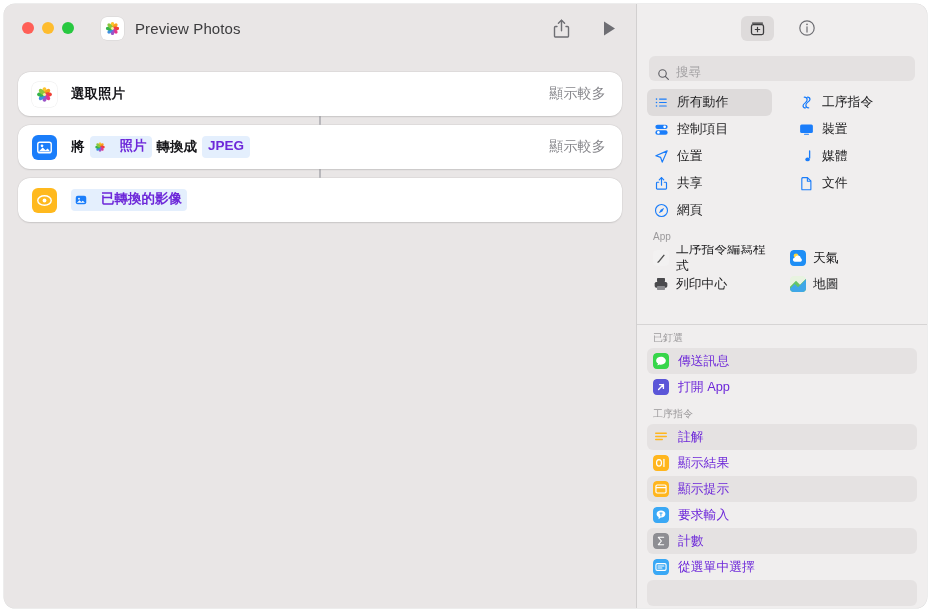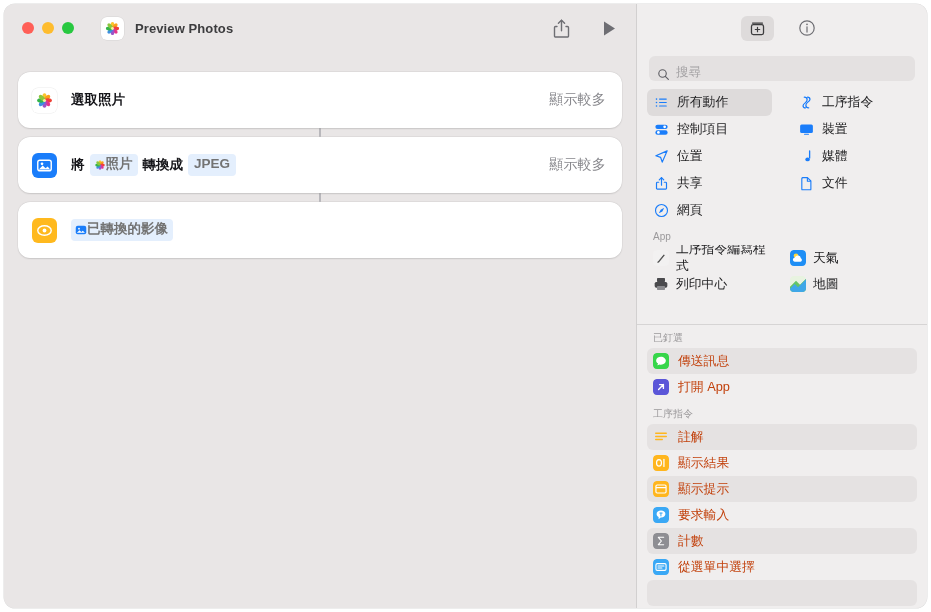--- a/index.html
+++ b/index.html
@@ -49,22 +49,22 @@
     border-radius: 6px;
     background: #ffffff;
     margin-left: 27px;
     display: flex; align-items: center; justify-content: center;
     box-shadow: 0 0 0 0.5px rgba(0,0,0,0.08);
     flex: 0 0 auto;
   }
 
   .win-title {
     margin-left: 11px;
-    font-size: 13px;
-    font-weight: 700;
+    font-size: 15px;
+    font-weight: 400;
     color: #3c3c3e;
     letter-spacing: .1px;
   }
 
   .title-actions {
     position: absolute;
     right: 16px; top: 0; height: 48px;
     display: flex; align-items: center; gap: 26px;
   }
   .tb-btn {
@@ -79,21 +79,21 @@
     left: 0; top: 48px; right: 0; bottom: 0;
     padding: 20px 14px 0 14px;
   }
 
   .card-wrap { position: relative; }
 
   .card {
     position: relative;
     background: #ffffff;
     border-radius: 12px;
-    height: 56px;
+    height: 44px;
     display: flex;
     align-items: center;
     padding: 0 16px 0 14px;
     box-shadow: 0 0.5px 1.5px rgba(0,0,0,0.12), 0 0 0 0.5px rgba(0,0,0,0.04);
   }
 
   .card-icon {
     width: 25px; height: 25px;
     border-radius: 6px;
     flex: 0 0 auto;
@@ -110,23 +110,23 @@
     color: #16161a;
     font-weight: 700;
     display: flex; align-items: center;
     gap: 5px;
     white-space: nowrap;
   }
 
   .token {
     display: inline-flex;
     align-items: center;
-    gap: 0;
+    gap: 14px;
     background: #e4effd;
-    color: #737373;
+    color: #6d28d9;
     border-radius: 4px;
     padding: 1px 5px 2px 4px;
     font-size: 13.5px;
     font-weight: 700;
     line-height: 1.35;
   }
   .token.plain { padding: 1px 6px 2px 6px; }
   .token-ico { width: 12px; height: 12px; display: inline-flex; flex: 0 0 auto; }
 
   .show-more {
@@ -247,21 +247,21 @@
     overflow: hidden;
   }
 
   .act-row {
     display: flex; align-items: center; gap: 9px;
     height: 26px;
     margin: 0 10px;
     padding: 0 6px;
     border-radius: 6px;
     font-size: 12.8px;
-    color: #c2410c;
+    color: #6d28d9;
   }
   .act-row.alt { background: #e5e2e2; }
 
   
   .photos-flower { width: 17px; height: 17px; }
   svg { display: block; }
 </style>
 </head>
 <body>
 

